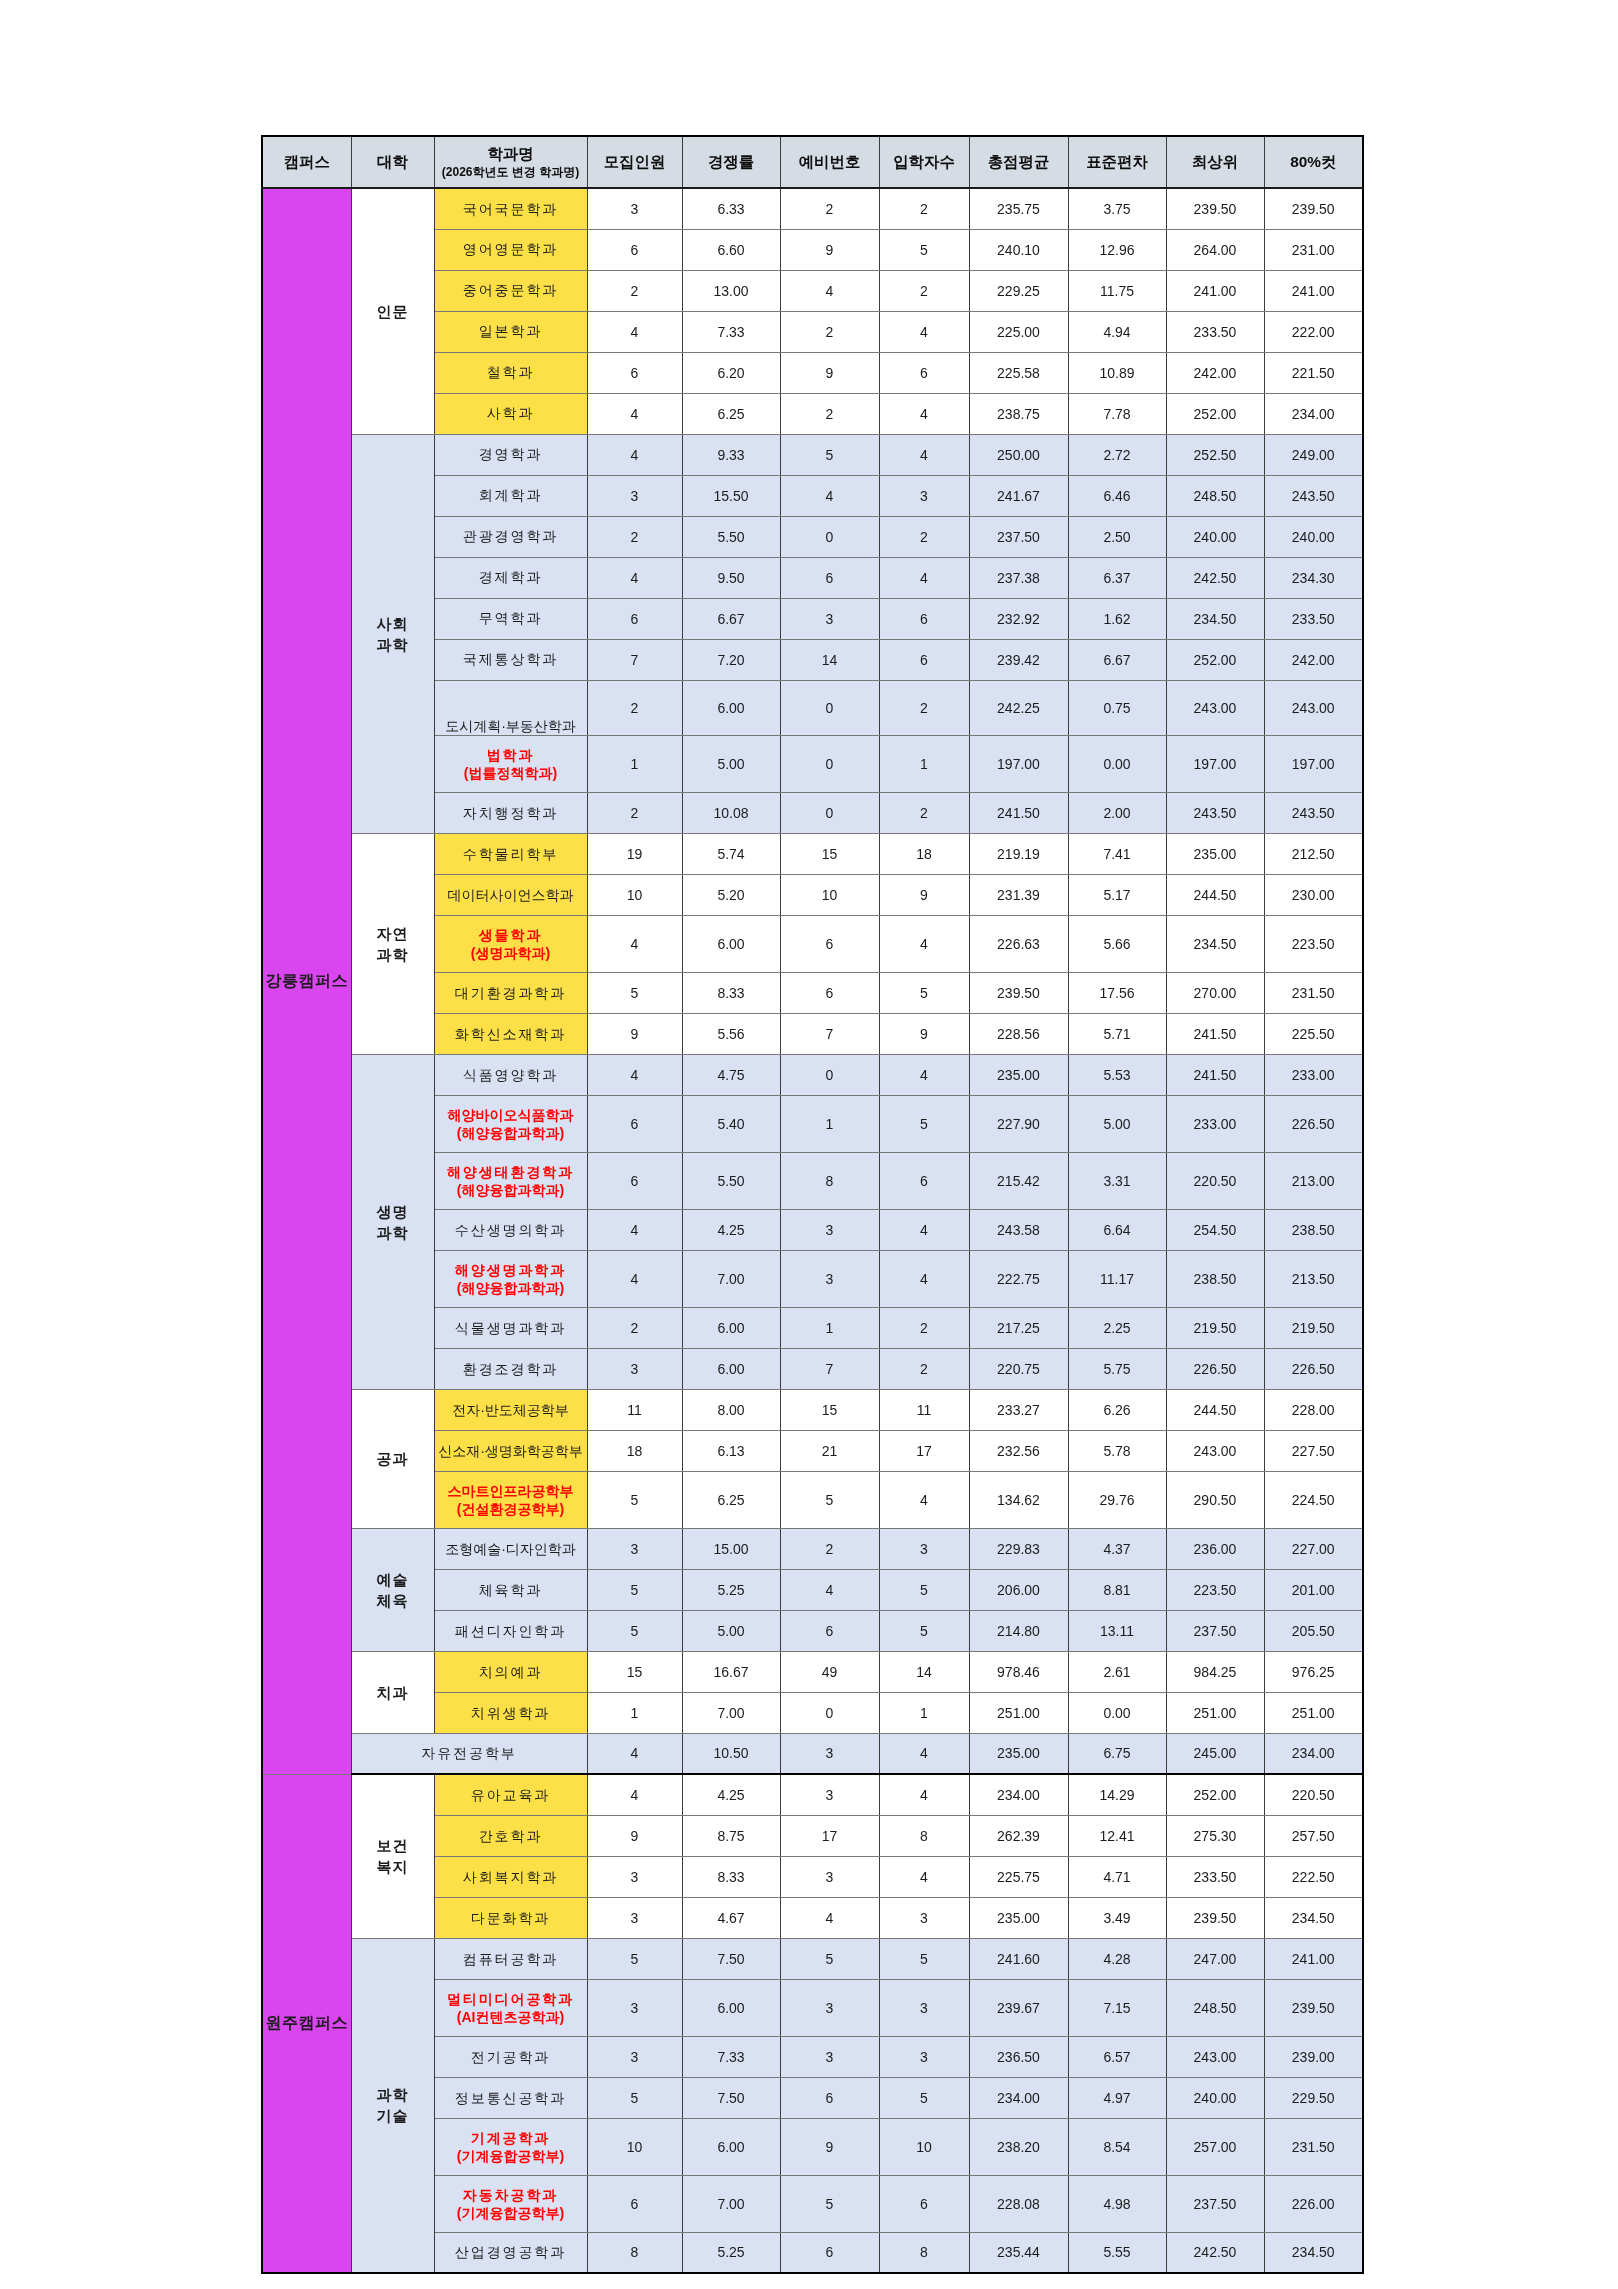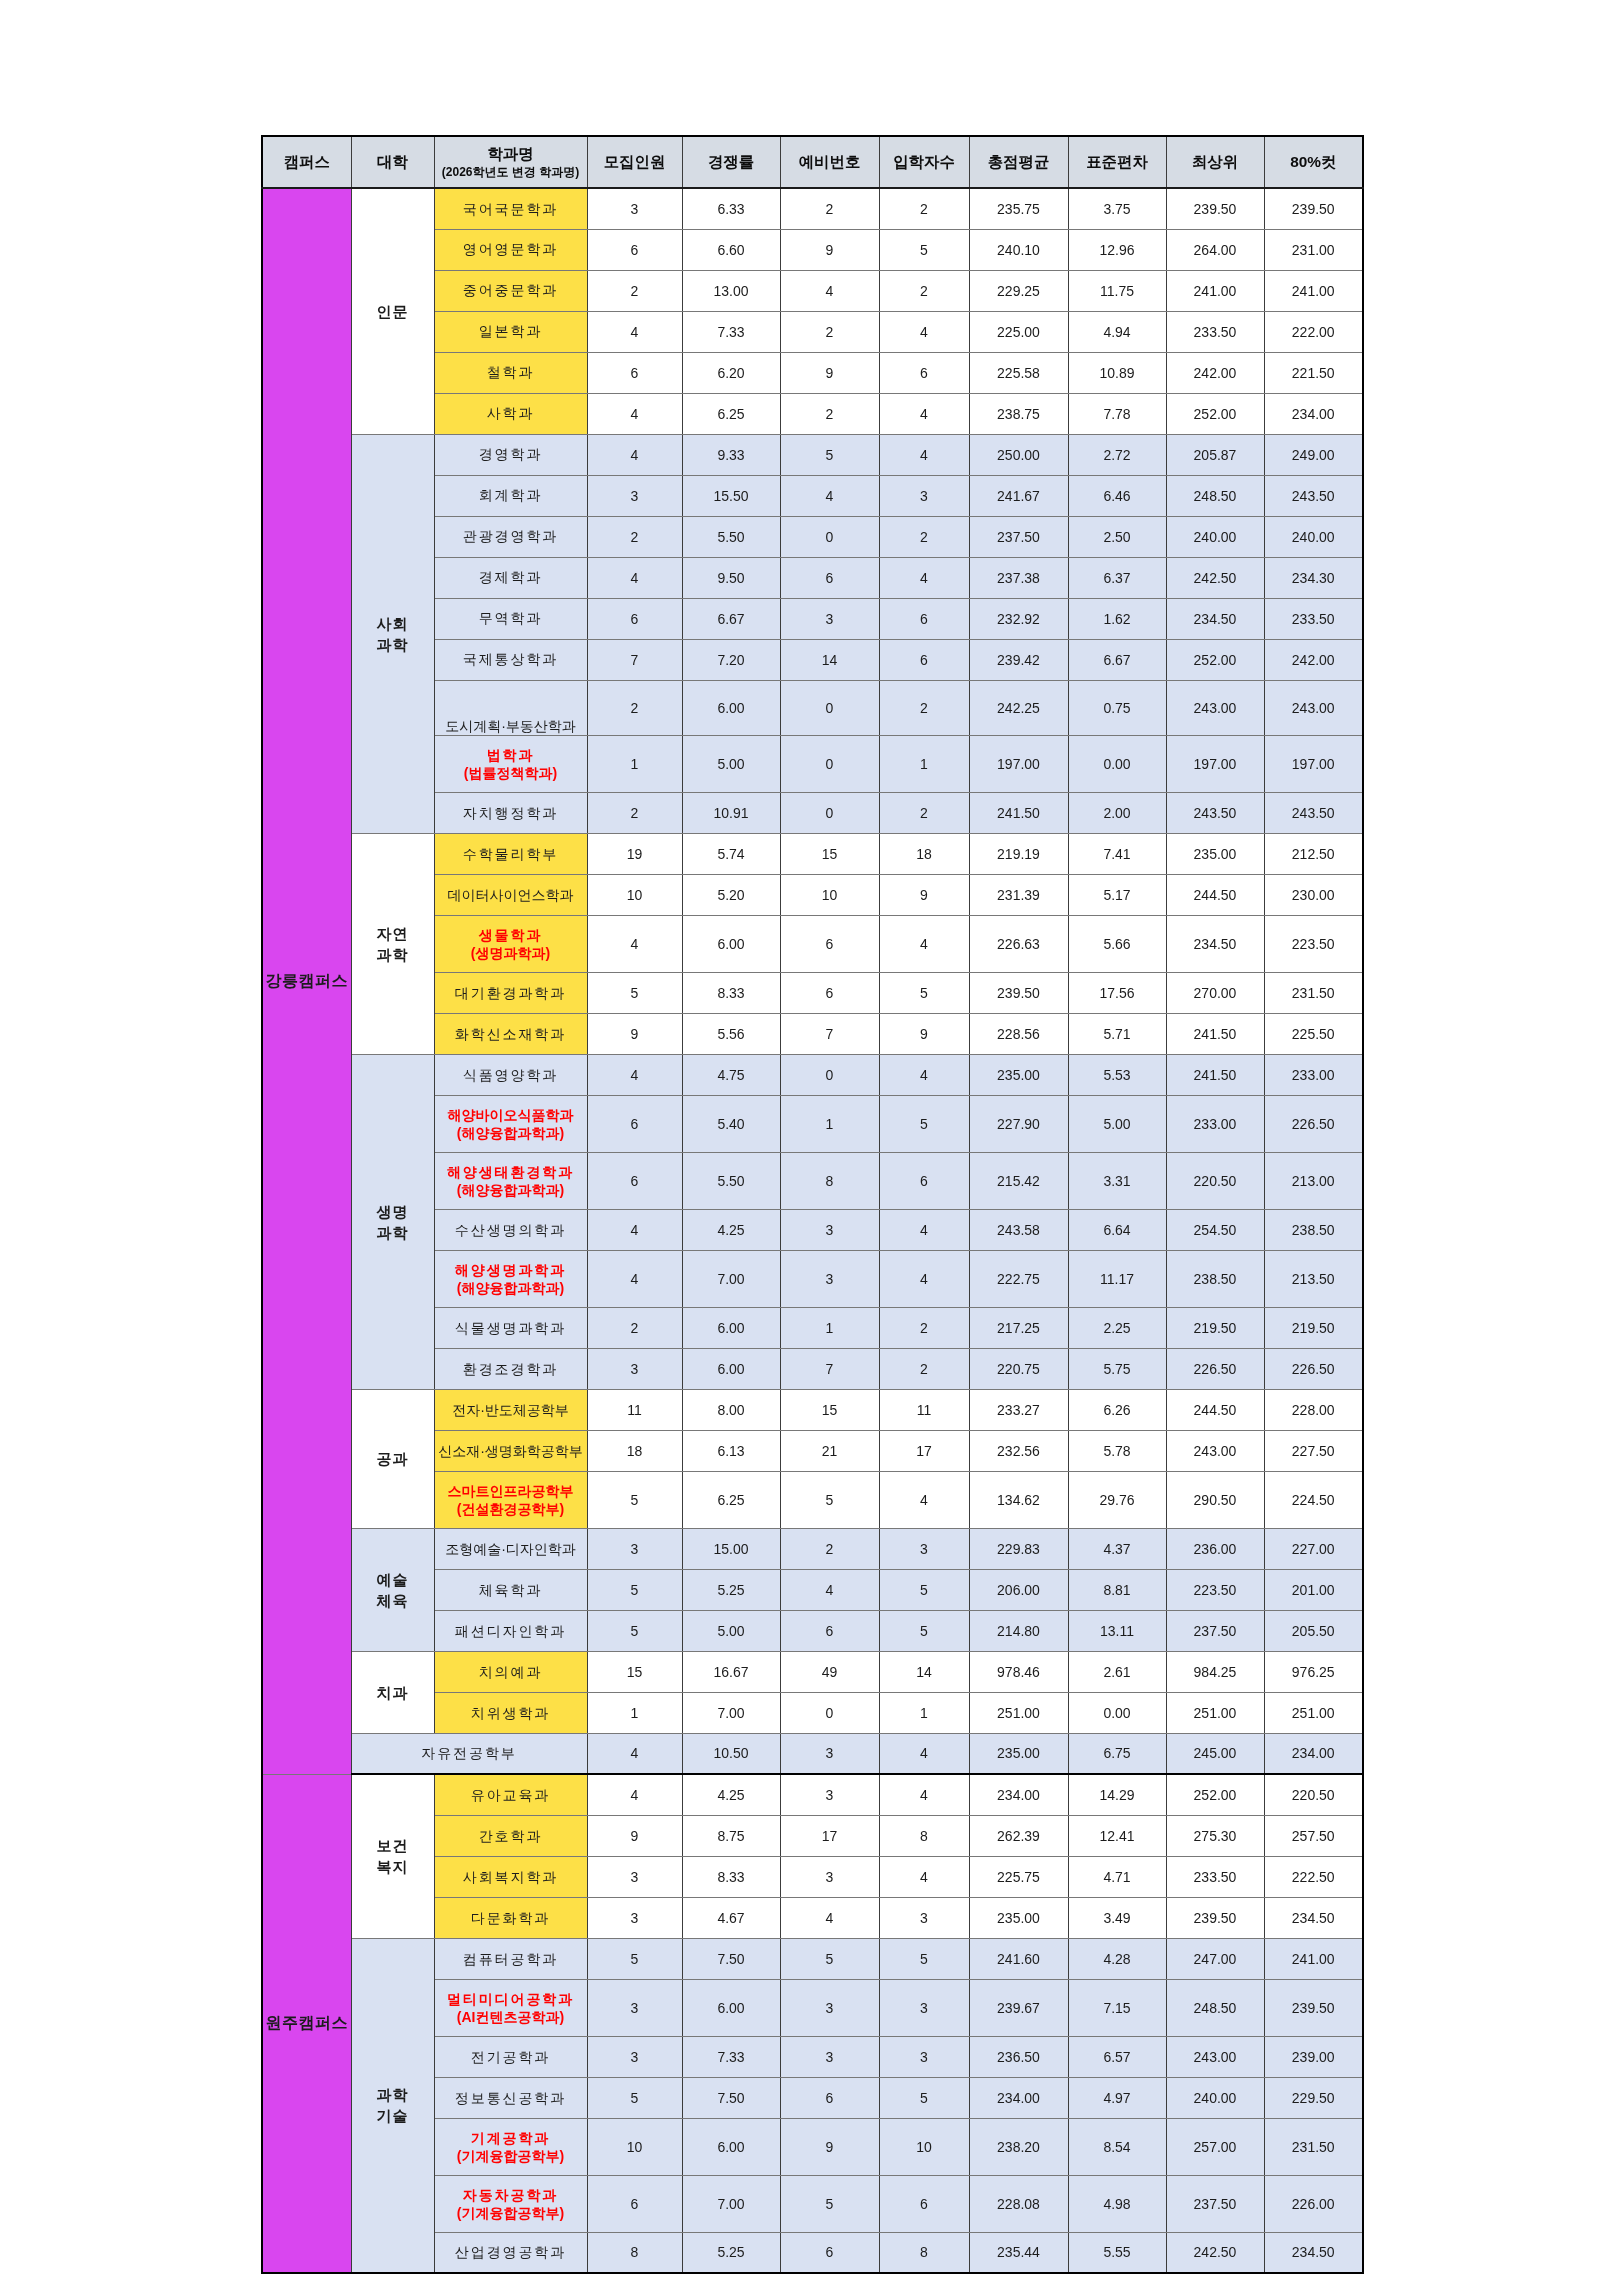--- a/index.html
+++ b/index.html
@@ -146,21 +146,21 @@
 과학</td>
           <td class="dept shade">
             <span class="dept-line" style="letter-spacing: 1.9px;">경영학과</span>
           </td>
           <td class="num shade">4</td>
           <td class="num shade">9.33</td>
           <td class="num shade">5</td>
           <td class="num shade">4</td>
           <td class="num shade">250.00</td>
           <td class="num shade">2.72</td>
-          <td class="num shade">205.87</td>
+          <td class="num shade">252.50</td>
           <td class="num shade">249.00</td>
         </tr>
         <tr class="single">
           <td class="dept shade">
             <span class="dept-line" style="letter-spacing: 1.9px;">회계학과</span>
           </td>
           <td class="num shade">3</td>
           <td class="num shade">15.50</td>
           <td class="num shade">4</td>
           <td class="num shade">3</td>
@@ -246,21 +246,21 @@
           <td class="num shade">197.00</td>
           <td class="num shade">0.00</td>
           <td class="num shade">197.00</td>
           <td class="num shade">197.00</td>
         </tr>
         <tr class="single">
           <td class="dept shade">
             <span class="dept-line" style="letter-spacing: 1.9px;">자치행정학과</span>
           </td>
           <td class="num shade">2</td>
-          <td class="num shade">10.91</td>
+          <td class="num shade">10.08</td>
           <td class="num shade">0</td>
           <td class="num shade">2</td>
           <td class="num shade">241.50</td>
           <td class="num shade">2.00</td>
           <td class="num shade">243.50</td>
           <td class="num shade">243.50</td>
         </tr>
         <tr class="single">
           <td class="college" rowspan="5">자연
 과학</td>

